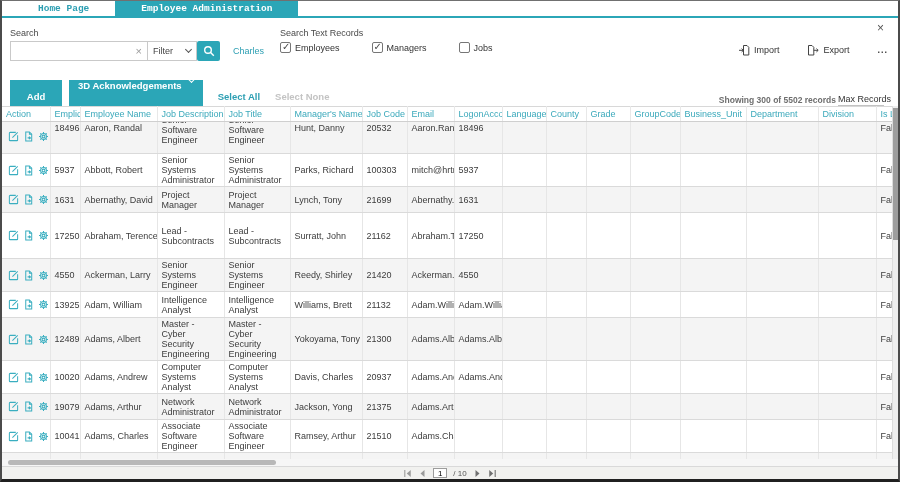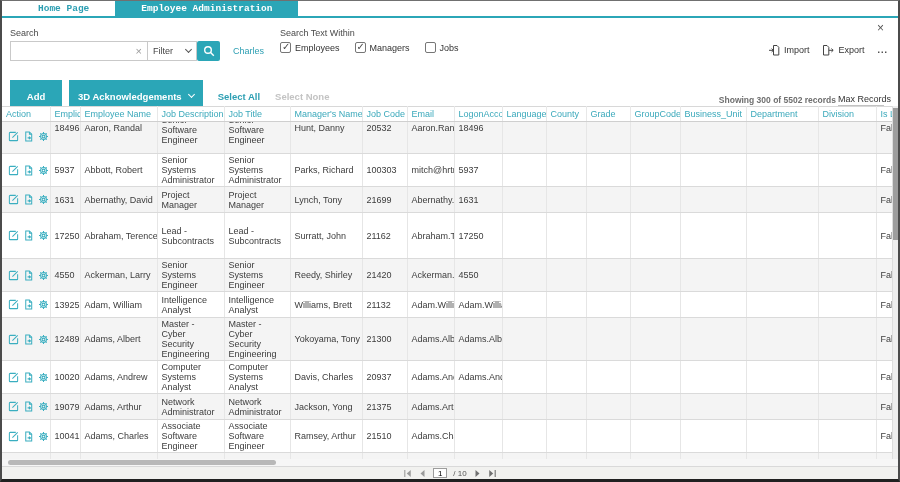--- a/index.html
+++ b/index.html
@@ -22,36 +22,36 @@
   .search-box input { border:0; outline:none; flex:1; min-width:0; font-size:9px; padding:0 4px; font-family:"Liberation Sans",sans-serif; }
   .clr { color:#9a9a9a; font-size:11px; padding:0 5px; cursor:pointer; line-height:1; }
   .filter-dd { width:49px; height:20px; border:1px solid #c9c9c9; border-left:0; display:flex; align-items:center;
                justify-content:space-between; padding:0 5px; font-size:9px; color:#444; cursor:pointer; background:#fff; }
   .chev { width:5px; height:5px; border-right:1.4px solid #555; border-bottom:1.4px solid #555;
           transform:rotate(45deg); display:inline-block; margin-top:-3px; }
   .sbtn { width:23px; height:20px; background:#2BA6B7; border:0; border-radius:2px; display:flex;
           align-items:center; justify-content:center; cursor:pointer; }
   .adv { color:#2d9fb3; font-size:9px; margin-left:13px; cursor:pointer; text-decoration:none; }
   .within-col { position:absolute; left:278px; top:10px; }
-  .cbs { display:flex; gap:15px; margin-top:4px; }
+  .cbs { display:flex; gap:32px; margin-top:4px; }
   .cbl { display:flex; align-items:center; gap:4px; font-size:9px; color:#333; cursor:pointer; }
   .cb { width:11px; height:11px; border:1px solid #767676; border-radius:2px; background:#fff; position:relative; flex:none; }
   .cb.on::after { content:"\2713"; position:absolute; left:1px; top:-2px; font-size:10px; color:#4a4a4a; }
   .close-x { position:absolute; right:14px; top:4px; color:#555; font-size:12px; cursor:pointer; line-height:1; }
-  .io-row { position:absolute; right:10px; top:26px; display:flex; align-items:center; gap:13px; }
+  .io-row { position:absolute; right:10px; top:26px; display:flex; align-items:center; gap:28px; }
   .io { display:flex; align-items:center; gap:4px; font-size:9px; color:#333; cursor:pointer; }
   .more { font-size:9px; font-weight:bold; color:#3d3d3d; letter-spacing:1px; cursor:pointer; }
 
   
   .toolbar { height:30px; position:relative; flex:none; }
   .toolbar-left { display:flex; align-items:center; padding:4px 0 0 8px; }
   .btn { height:32px; background:#2BA6B7; color:#fff; border:0; border-radius:0; font-size:9.5px;
          font-weight:bold; font-family:"Liberation Sans",sans-serif; cursor:pointer; }
   .addbtn { width:52px; }
-  .bulkbtn { margin-left:7px; padding:0 9px; display:flex; align-items:center; gap:7px; }
+  .bulkbtn { margin-left:7px; padding:0 9px; display:flex; gap:7px; }
   .bulkbtn .chev { border-color:#fff; }
   .sel { font-size:9.5px; font-weight:bold; margin-left:15px; cursor:pointer; }
   .sel-all { color:#2d9fb3; }
   .sel-none { color:#c3c3c3; cursor:default; }
   .records { position:absolute; right:62px; top:19px; text-align:right; font-size:8.5px; color:#6e6e6e; line-height:11px;font-weight:bold; }
   .maxrec { position:absolute; right:7px; top:18px;margin-left:20px; }
   .maxrec .lbl { margin-bottom:1px; color:#333; }
   .mr-select { width:46px; height:16px; border:1px solid #c2c2c2; background:#fff; display:flex; align-items:center;
                justify-content:space-between; padding:0 4px; font-size:9px; color:#333; cursor:pointer;gap:18px; }
   .mr-select .chev { border-color:#777; }
@@ -120,21 +120,21 @@
           <svg width="12" height="12" viewBox="0 0 12 12" fill="none" stroke="#fff" stroke-width="1.4">
               <circle cx="5" cy="5" r="3.3"></circle>
               <path d="M7.6 7.6 10.8 10.8"></path>
             </svg>
         </button>
         <a class="adv">Charles</a>
       </div>
     </div>
 
     <div class="within-col">
-      <div class="lbl">Search Text Within</div>
+      <div class="lbl">Search Text Records</div>
       <div class="cbs" id="cb-wrap">
           <label class="cbl">
             <span class="cb on"></span>
             <span>Employees</span>
           </label>
           <label class="cbl">
             <span class="cb on"></span>
             <span>Managers</span>
           </label>
           <label class="cbl">

